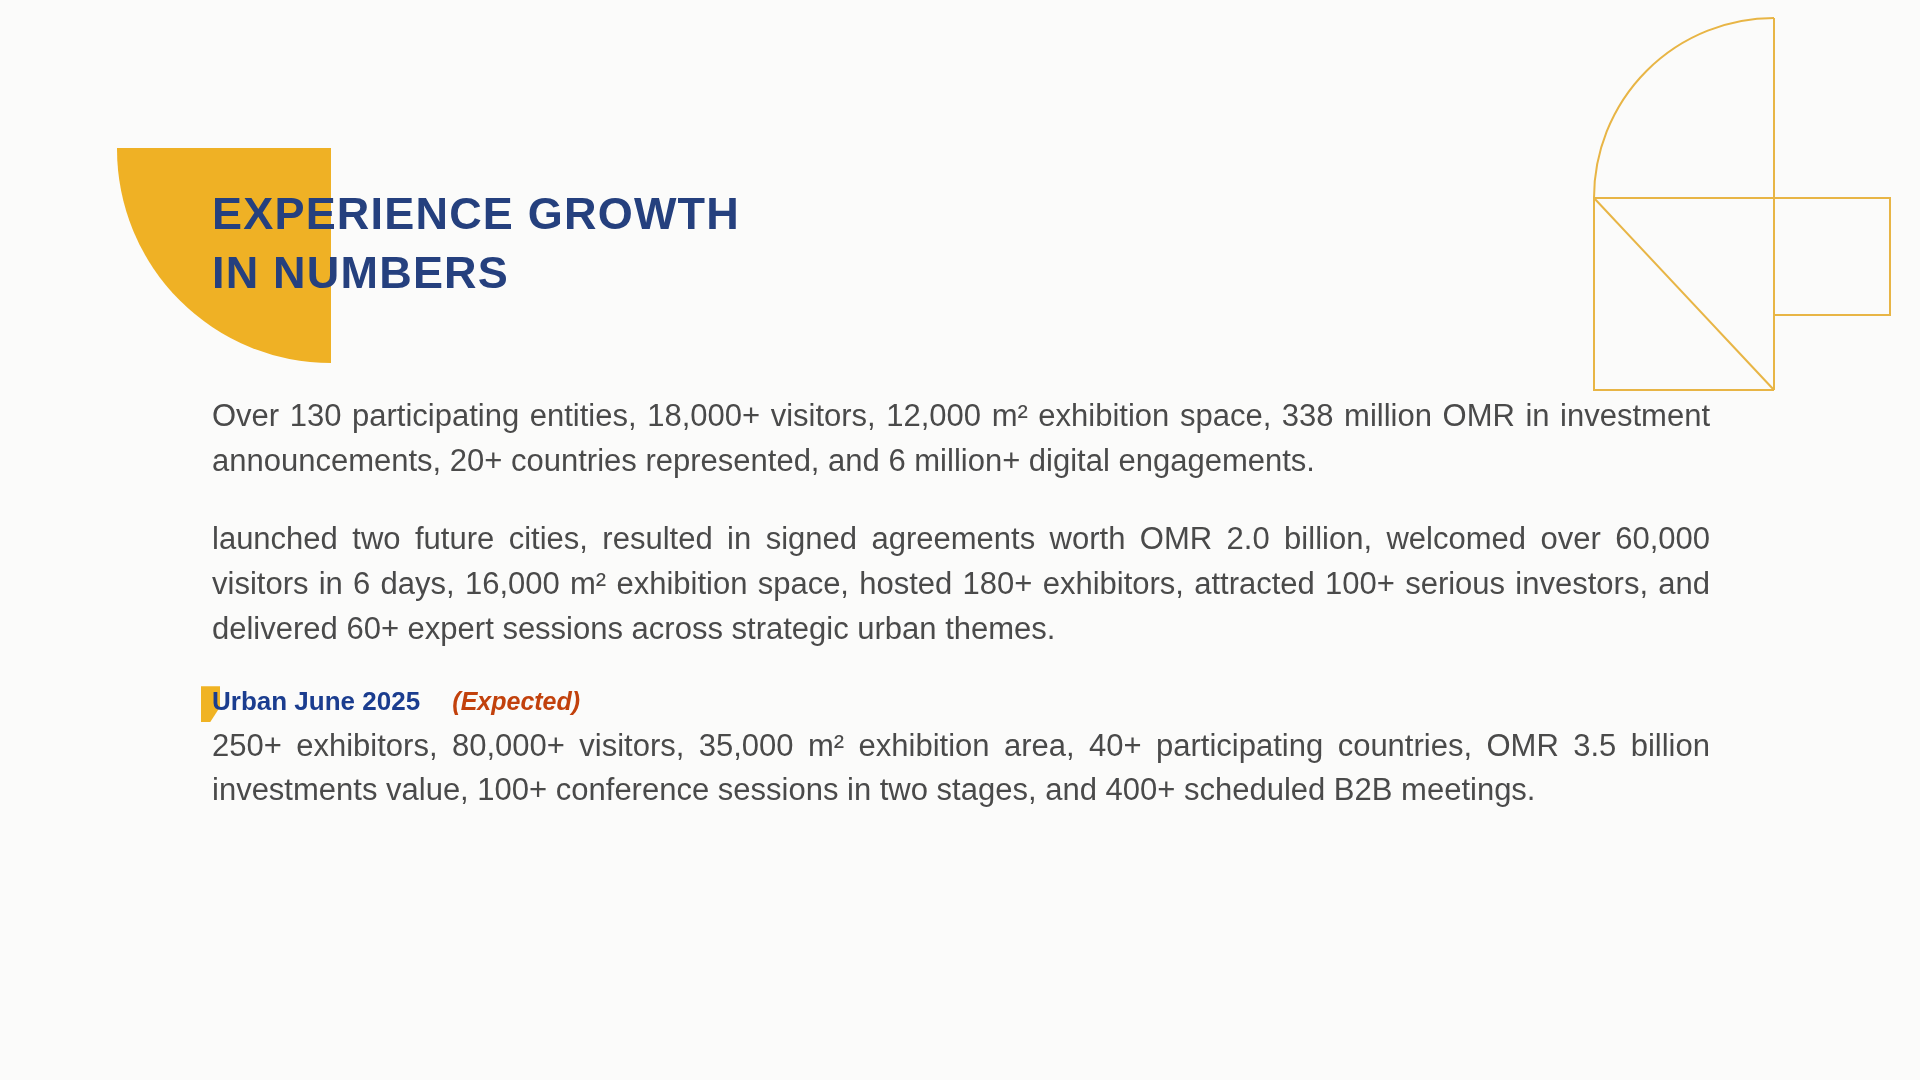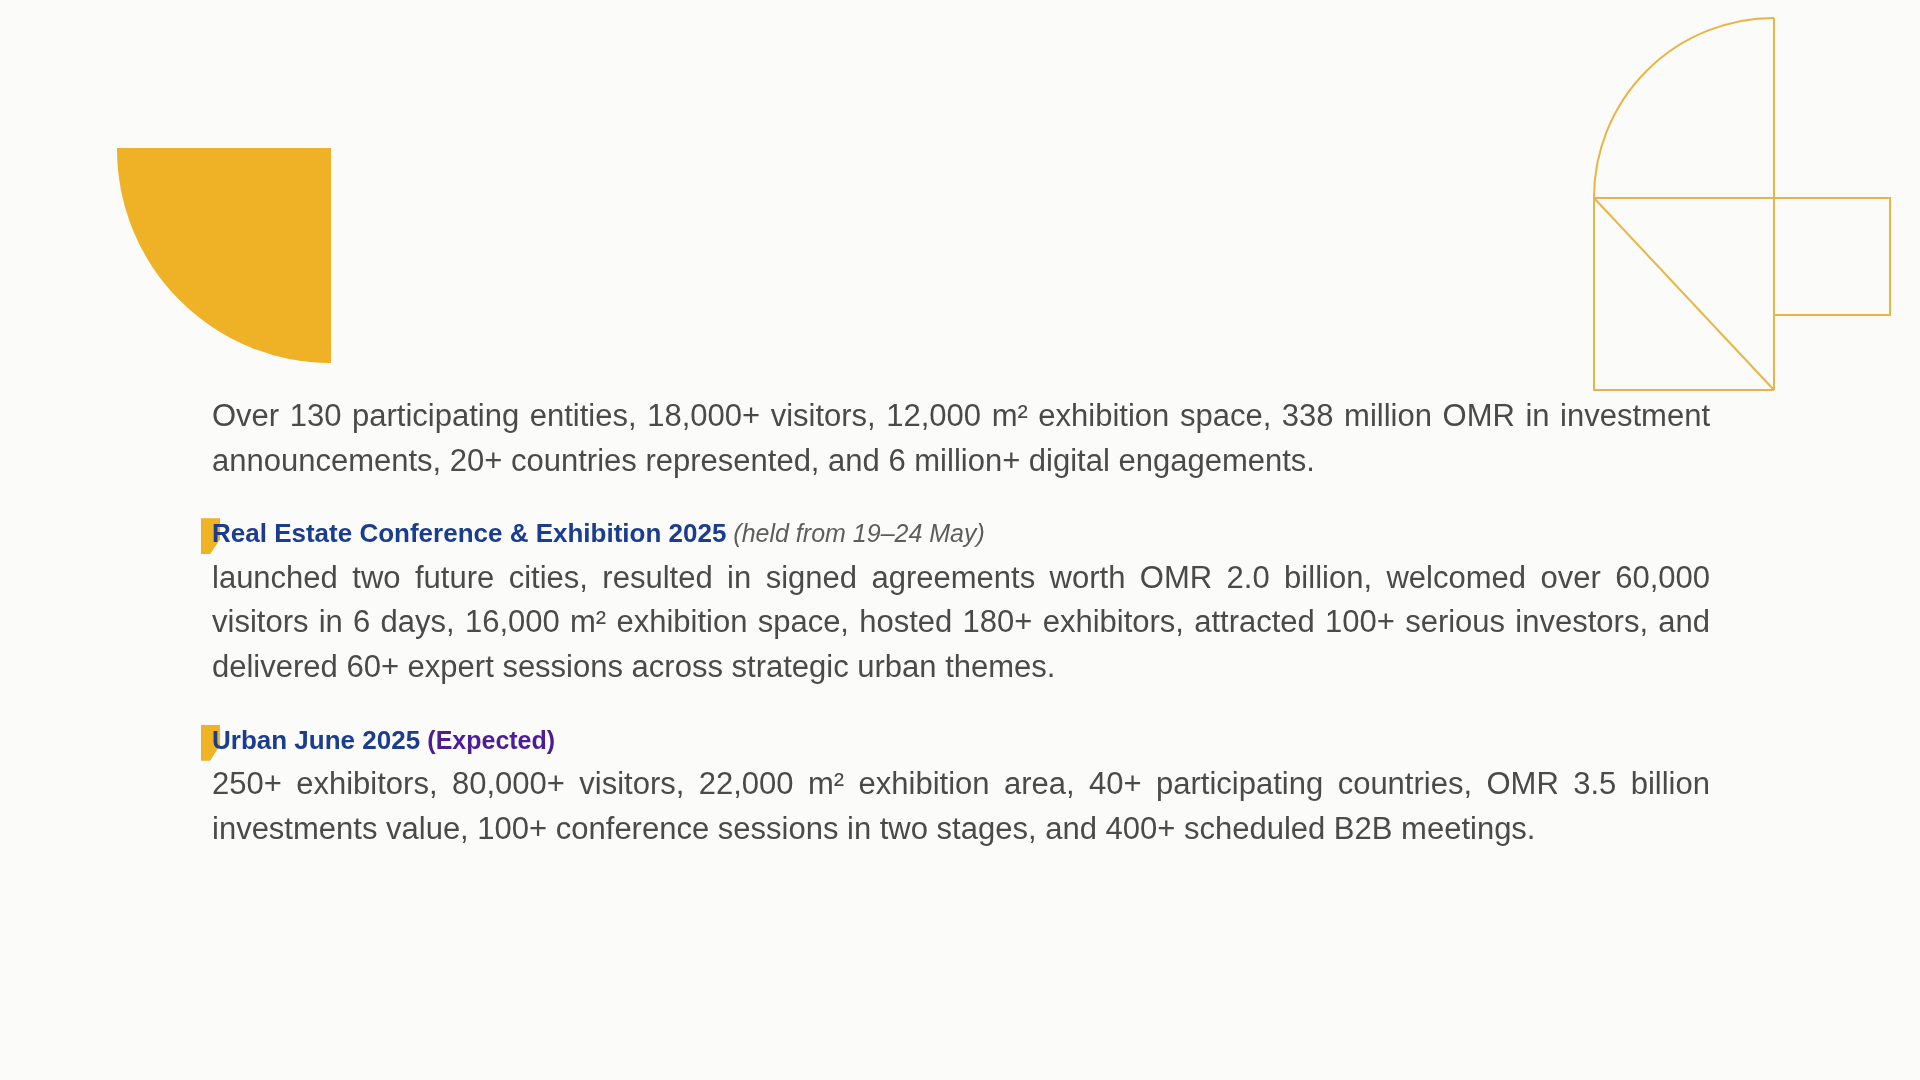--- a/index.html
+++ b/index.html
@@ -88,23 +88,25 @@
     position: relative;
     z-index: 1;
     font-style: italic;
     font-weight: normal;
     color: #5d5d5d;
     font-size: 25px;
   }
   .heading-note-strong {
     position: relative;
     z-index: 1;
+    font-style: italic;
     font-weight: bold;
-    color: #4c1d95;
+    color: #c2410c;
     font-size: 25px;
+    margin-left: 25px;
   }
 
   .body {
     color: #4a4a4a;
     font-size: 31px;
     line-height: 1.44;
     text-align: justify;
     text-justify: inter-word;
     max-width: 1498px;
   }
@@ -124,37 +126,35 @@
     <rect x="214" y="198" width="116" height="117" stroke="#e8b545" stroke-width="2" fill="none"></rect>
 
     <path d="M 34 198 L 34 390 L 214 390" stroke="#e8b545" stroke-width="2" fill="none"></path>
 
     <line x1="34" y1="198" x2="214" y2="390" stroke="#e8b545" stroke-width="2"></line>
   </svg>
 </div>
 
 <div class="title-block">
   <div class="quarter"></div>
+  <div class="title">EXPERIENCE GROWTH
+IN NUMBERS</div>
 </div>
 
 <div class="content">
 
   <div class="section">
     <div class="body">Over 130 participating entities, 18,000+ visitors, 12,000 m² exhibition space, 338 million OMR in investment announcements, 20+ countries represented, and 6 million+ digital engagements.</div>
   </div>
 
   <div class="section">
-    <div class="heading">
-      <span class="flag"></span>
-      <span class="heading-text">Real Estate Conference &amp; Exhibition 2025</span><span class="heading-note"> (held from 19–24 May)</span>
-    </div>
     <div class="body">launched two future cities, resulted in signed agreements worth OMR 2.0 billion, welcomed over 60,000 visitors in 6 days, 16,000 m² exhibition space, hosted 180+ exhibitors, attracted 100+ serious investors, and delivered 60+ expert sessions across strategic urban themes.</div>
   </div>
 
   <div class="section">
     <div class="heading">
       <span class="flag"></span>
       <span class="heading-text">Urban June 2025 </span><span class="heading-note-strong">(Expected)</span>
     </div>
-    <div class="body">250+ exhibitors, 80,000+ visitors, 22,000 m² exhibition area, 40+ participating countries, OMR 3.5 billion investments value, 100+ conference sessions in two stages, and 400+ scheduled B2B meetings.</div>
+    <div class="body">250+ exhibitors, 80,000+ visitors, 35,000 m² exhibition area, 40+ participating countries, OMR 3.5 billion investments value, 100+ conference sessions in two stages, and 400+ scheduled B2B meetings.</div>
   </div>
 
 </div>
 
 </body></html>

